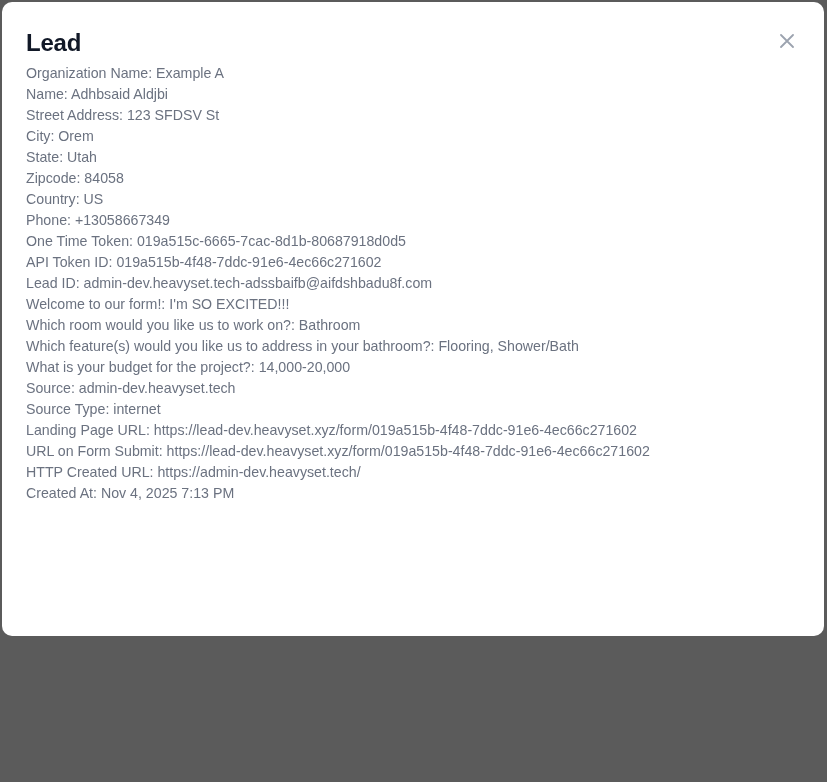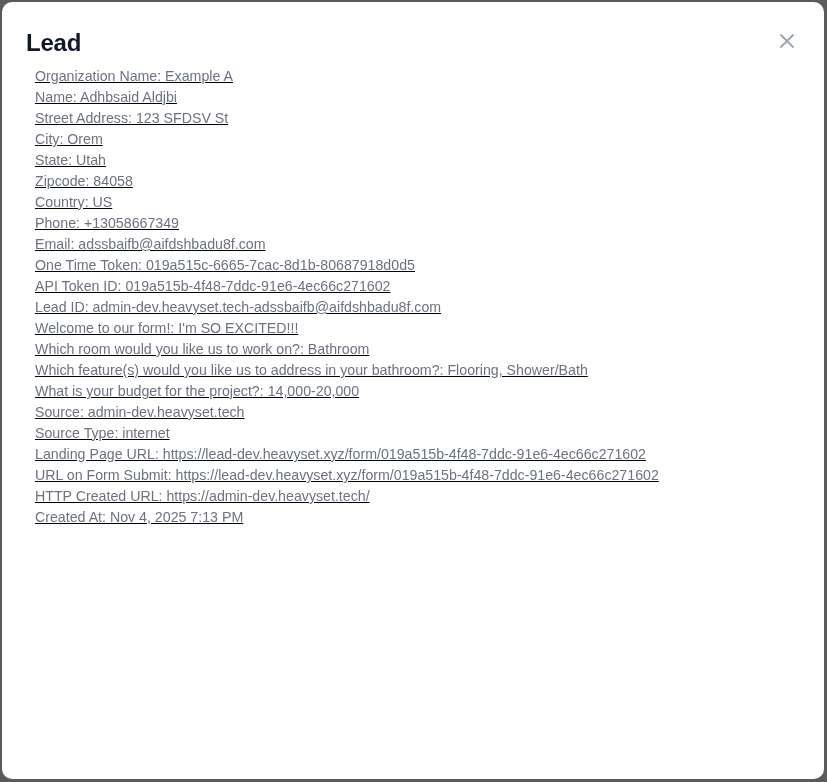--- a/index.html
+++ b/index.html
@@ -6,35 +6,35 @@
     body {
       width: 827px; height: 782px;
       background: #5b5b5b;
       position: relative;
       overflow: hidden;
       font-family: "Liberation Sans", "DejaVu Sans", sans-serif;
     }
     .dialog {
       position: absolute;
       left: 2px; top: 2px;
-      width: 822px; height: 777px;
+      width: 822px; height: 634px;
       background: #ffffff;
       border-radius: 10px;
       box-sizing: border-box;
       padding: 27px 24px 24px 24px;
     }
     .title {
       font-size: 24px;
       font-weight: bold;
       color: #111827;
       margin: 0 0 6px 0;
       line-height: 28px;
       letter-spacing: -0.2px;
     }
-    .fields { margin: 9px; padding: 0; list-style: none; text-decoration: underline; }
+    .fields { margin: 0; padding: 0; list-style: none; }
     .field {
       font-size: 14.2px;
       color: #6b7280;
       line-height: 21px;
       white-space: nowrap;
     }
     .close {
       position: absolute;
       right: 28px; top: 30px;
       width: 18px; height: 18px;
@@ -55,21 +55,20 @@
   </div>
   <ul class="fields">
     <li class="field">Organization Name: Example A</li>
     <li class="field">Name: Adhbsaid Aldjbi</li>
     <li class="field">Street Address: 123 SFDSV St</li>
     <li class="field">City: Orem</li>
     <li class="field">State: Utah</li>
     <li class="field">Zipcode: 84058</li>
     <li class="field">Country: US</li>
     <li class="field">Phone: +13058667349</li>
-    <li class="field">Email: adssbaifb@aifdshbadu8f.com</li>
     <li class="field">One Time Token: 019a515c-6665-7cac-8d1b-80687918d0d5</li>
     <li class="field">API Token ID: 019a515b-4f48-7ddc-91e6-4ec66c271602</li>
     <li class="field">Lead ID: admin-dev.heavyset.tech-adssbaifb@aifdshbadu8f.com</li>
     <li class="field">Welcome to our form!: I'm SO EXCITED!!!</li>
     <li class="field">Which room would you like us to work on?: Bathroom</li>
     <li class="field">Which feature(s) would you like us to address in your bathroom?: Flooring, Shower/Bath</li>
     <li class="field">What is your budget for the project?: 14,000-20,000</li>
     <li class="field">Source: admin-dev.heavyset.tech</li>
     <li class="field">Source Type: internet</li>
     <li class="field">Landing Page URL: https://lead-dev.heavyset.xyz/form/019a515b-4f48-7ddc-91e6-4ec66c271602</li>

